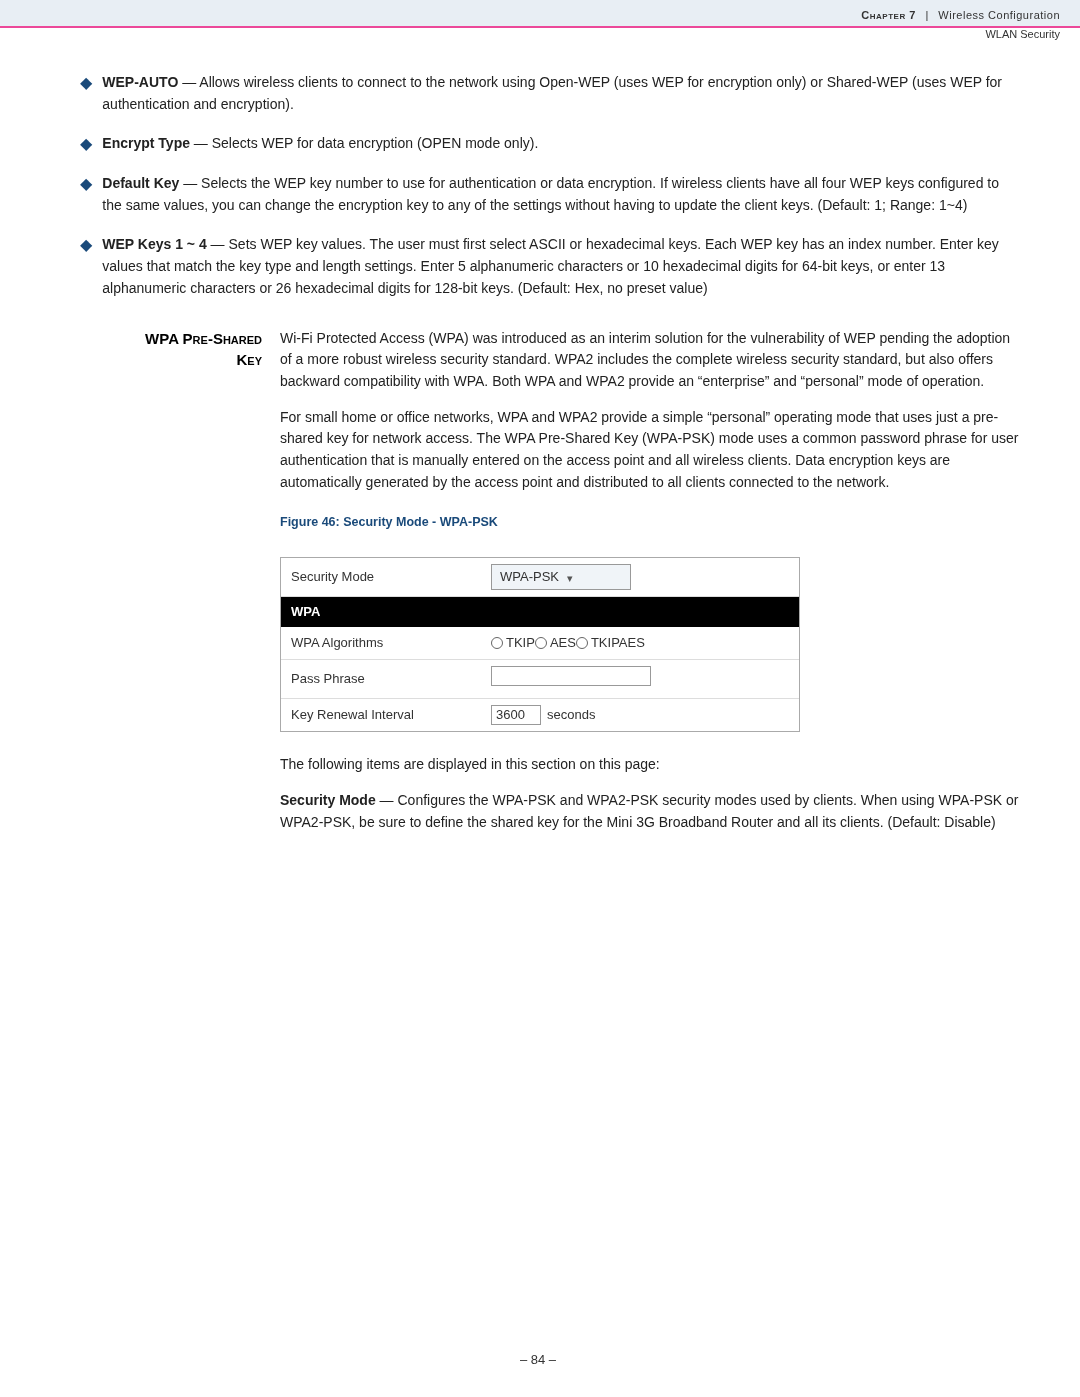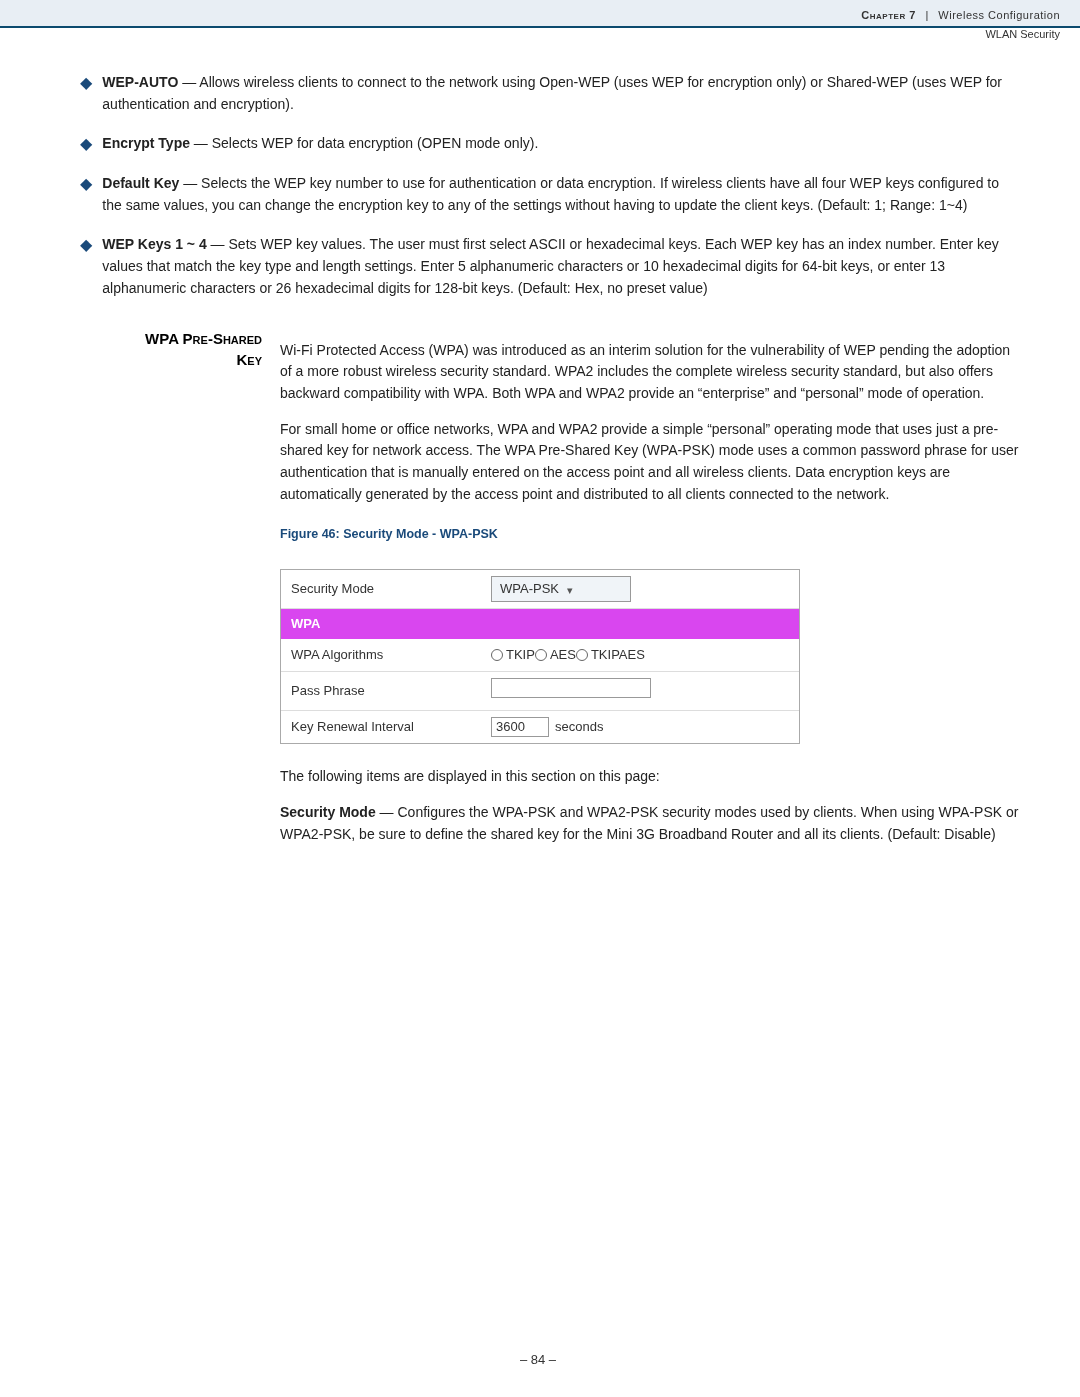--- a/index.html
+++ b/index.html
@@ -10,21 +10,21 @@
       font-family: Arial, sans-serif;
       font-size: 14px;
       color: #222;
       position: relative;
     }
 
     
     .header-bar {
       width: 100%;
       background: #e8eef4;
-      border-bottom: 2px solid #0c4a6e;
+      border-bottom: 2px solid #ec4899;
       padding: 6px 20px 4px 20px;
       display: flex;
       justify-content: flex-end;
       align-items: baseline;
     }
     .header-chapter {
       font-size: 11px;
       color: #333;
       letter-spacing: 0.5px;
     }
@@ -113,21 +113,20 @@
       color: #000;
       display: block;
       text-align: right;
     }
     .wpa-content {
       flex: 1;
       line-height: 1.55;
     }
     .wpa-content p {
       margin-bottom: 14px;
-      margin-top: 12px;
     }
 
     
     .figure-caption {
       font-size: 12.5px;
       font-weight: bold;
       color: #1a4a7a;
       margin-bottom: 24px;
       margin-top: 20px;
     }
@@ -137,21 +136,21 @@
       border: 1px solid #aaa;
       width: 520px;
       margin-bottom: 22px;
     }
     .config-table {
       width: 100%;
       border-collapse: collapse;
       font-size: 13px;
     }
     .config-table tr.section-header td {
-      background: #d946ef;
+      background: #000000;
       color: #fff;
       font-weight: bold;
       padding: 5px 10px;
       font-size: 13px;
     }
     .config-table tr.data-row td {
       padding: 6px 10px;
       border-bottom: 1px solid #ddd;
       background: #fff;
       vertical-align: middle;
@@ -213,21 +212,21 @@
       background: #fff;
       display: inline-block;
     }
     .interval-group {
       display: flex;
       align-items: center;
       gap: 6px;
       font-size: 13px;
     }
     .interval-input {
-      width: 58px;
+      width: 50px;
       height: 20px;
       border: 1px solid #999;
       background: #fff;
       display: inline-flex;
       align-items: center;
       padding: 2px 4px;
       text-align: center;
     }
 
     

